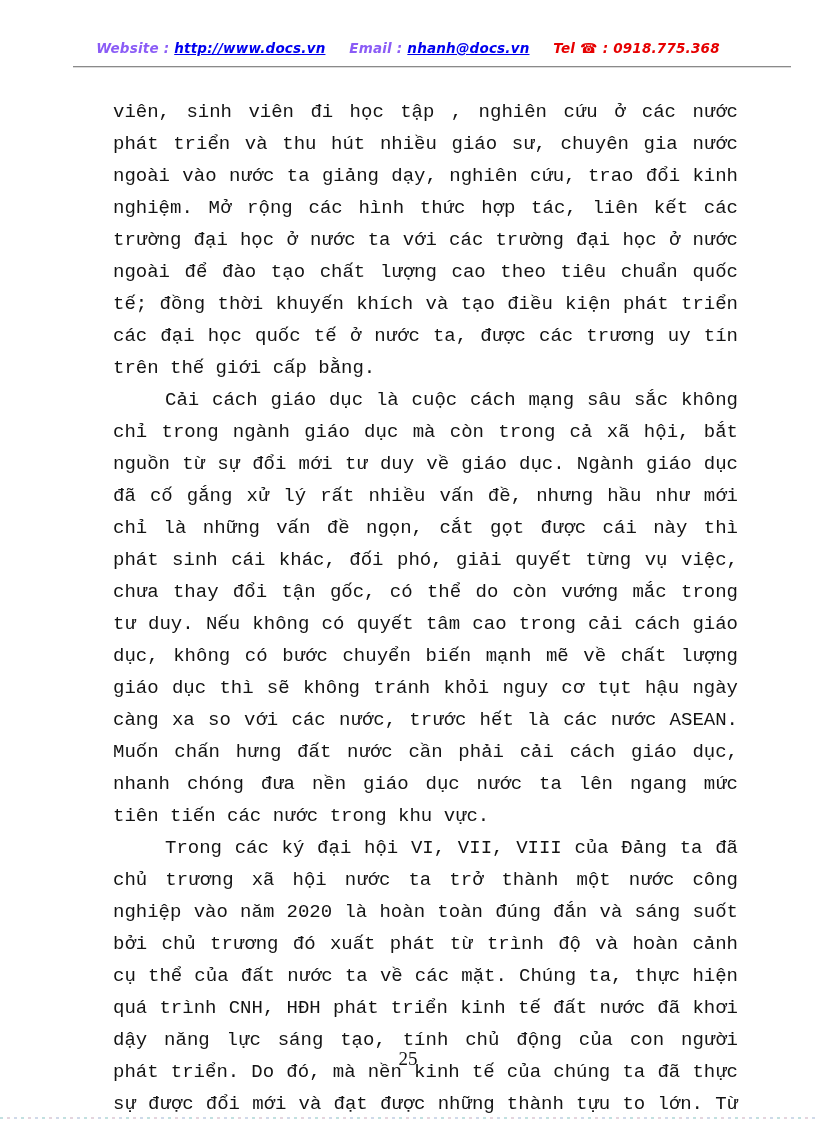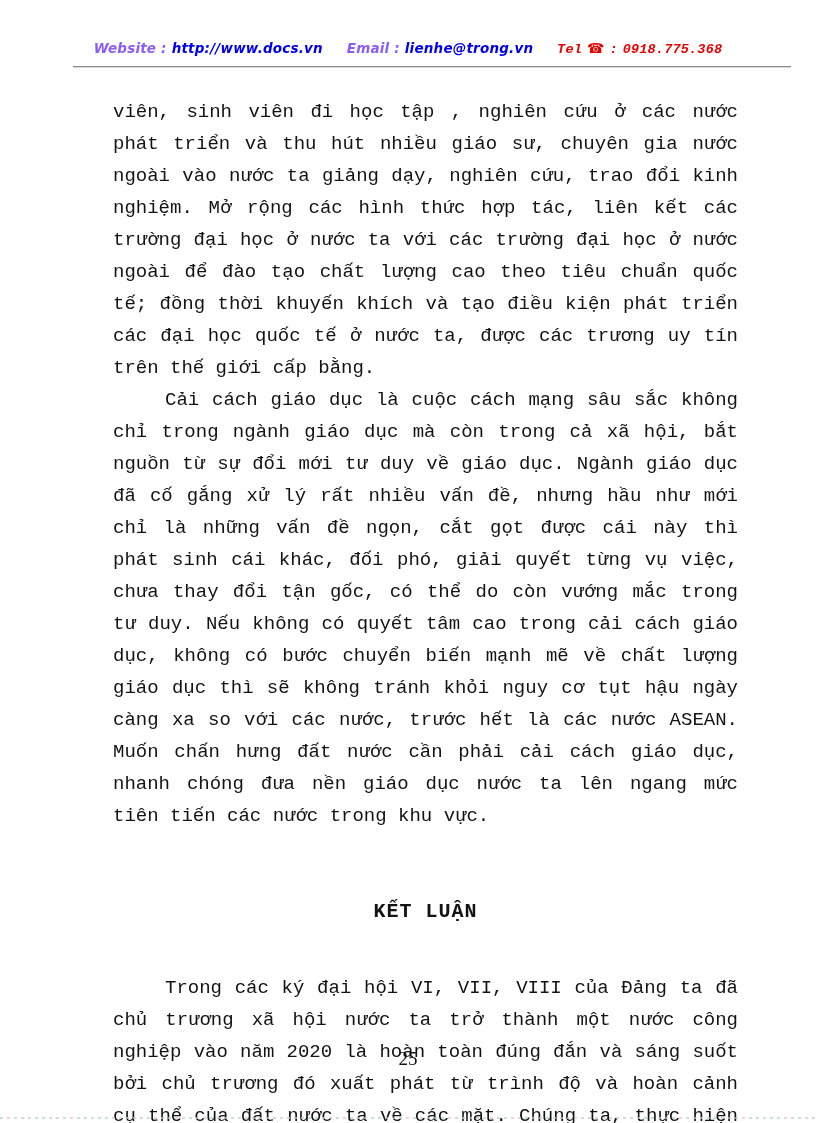--- a/index.html
+++ b/index.html
@@ -20,22 +20,22 @@
     width: 100%;
     text-align: center;
     font-family: "DejaVu Sans", "Liberation Sans", sans-serif;
     font-style: italic;
     font-weight: bold;
     font-size: 13.5px;
     letter-spacing: 0.2px;
     white-space: nowrap;
   }
   .hdr-label-purple { color: #8b5cf6; }
-  .hdr-link { color: #0000ee; cursor: pointer; }
-  .hdr-red { color: #e60000; font-family: Liberation Mono, monospace; }
+  .hdr-link { color: #0000ee; text-decoration: underline; cursor: pointer; }
+  .hdr-red { color: #e60000; }
   .hdr-phone-icon { color: #e60000; font-style: normal; font-size: 14px; }
   .hdr-gap { display: inline-block; width: 14px; }
   .header-rule {
     position: absolute;
     top: 66px;
     left: 73px;
     width: 718px;
     border-top: 1px solid #8a8a8a;
     box-shadow: 0 1px 0 rgba(150,150,150,0.35);
   }
@@ -94,35 +94,34 @@
 
 <div class="page">
 
   <div class="doc-header">
     <span class="hdr-label-purple">Website :</span>
     <span> </span>
     <span class="hdr-link">http://www.docs.vn</span>
     <span class="hdr-gap"></span>
     <span class="hdr-label-purple">Email  :</span>
     <span> </span>
-    <span class="hdr-link">lienhe@trong.vn</span>
+    <span class="hdr-link">nhanh@docs.vn</span>
     <span class="hdr-gap"></span>
     <span class="hdr-red">Tel</span>
     <span class="hdr-phone-icon">☎</span>
     <span class="hdr-red">:</span>
     <span> </span>
     <span class="hdr-red">0918.775.368</span>
   </div>
 
   <div class="header-rule"></div>
 
   <div class="body-text">
     <p>viên, sinh viên đi học tập , nghiên cứu ở các nước phát triển và thu hút nhiều giáo sư, chuyên gia nước ngoài vào nước ta giảng dạy, nghiên cứu, trao đổi kinh nghiệm. Mở rộng các hình thức hợp tác, liên kết các trường đại học ở nước ta với các trường đại học ở nước ngoài để đào tạo chất lượng cao theo tiêu chuẩn quốc tế; đồng thời khuyến khích và tạo điều kiện phát triển các đại học quốc tế ở nước ta, được các trương uy tín trên thế giới cấp bằng.</p>
     <p class="para-indent">Cải cách giáo dục là cuộc cách mạng sâu sắc không chỉ trong ngành giáo dục mà còn trong cả xã hội, bắt nguồn từ sự đổi mới tư duy về giáo dục. Ngành giáo dục đã cố gắng xử lý rất nhiều vấn đề, nhưng hầu như mới chỉ là những vấn đề ngọn, cắt gọt được cái này thì phát sinh cái khác, đối phó, giải quyết từng vụ việc, chưa thay đổi tận gốc, có thể do còn vướng mắc trong tư duy. Nếu không có quyết tâm cao trong cải cách giáo dục, không có bước chuyển biến mạnh mẽ về chất lượng giáo dục thì sẽ không tránh khỏi nguy cơ tụt hậu ngày càng xa so với các nước, trước hết là các nước ASEAN. Muốn chấn hưng đất nước cần phải cải cách giáo dục, nhanh chóng đưa nền giáo dục nước ta lên ngang mức tiên tiến các nước trong khu vực.</p>
-    <p class="section-heading">KẾT LUẬN</p>
     <p class="para-indent">Trong các ký đại hội VI, VII, VIII của Đảng ta đã chủ trương xã hội nước ta trở thành một nước công nghiệp vào năm 2020 là hoàn toàn đúng đắn và sáng suốt bởi chủ trương đó xuất phát từ trình độ và hoàn cảnh cụ thể của đất nước ta về các mặt. Chúng ta, thực hiện quá trình CNH, HĐH phát triển kinh tế đất nước đã khơi dậy năng lực sáng tạo, tính chủ động của con người phát triển. Do đó, mà nền kinh tế của chúng ta đã thực sự được đổi mới và đạt được những thành tựu to lớn. Từ một nước nghèo nàn về cơ sở vật chất, lạc hậu về khoa học kỹ thuật, đói kém, thì nay ta đã đảm bảo cho dân được ăn no, và còn có sp dư thừa để xuất khẩu.</p>
   </div>
 
   <div class="page-number">25</div>
 
   <div class="footer-dashed-line"></div>
 
 </div>
 
 </body></html>

